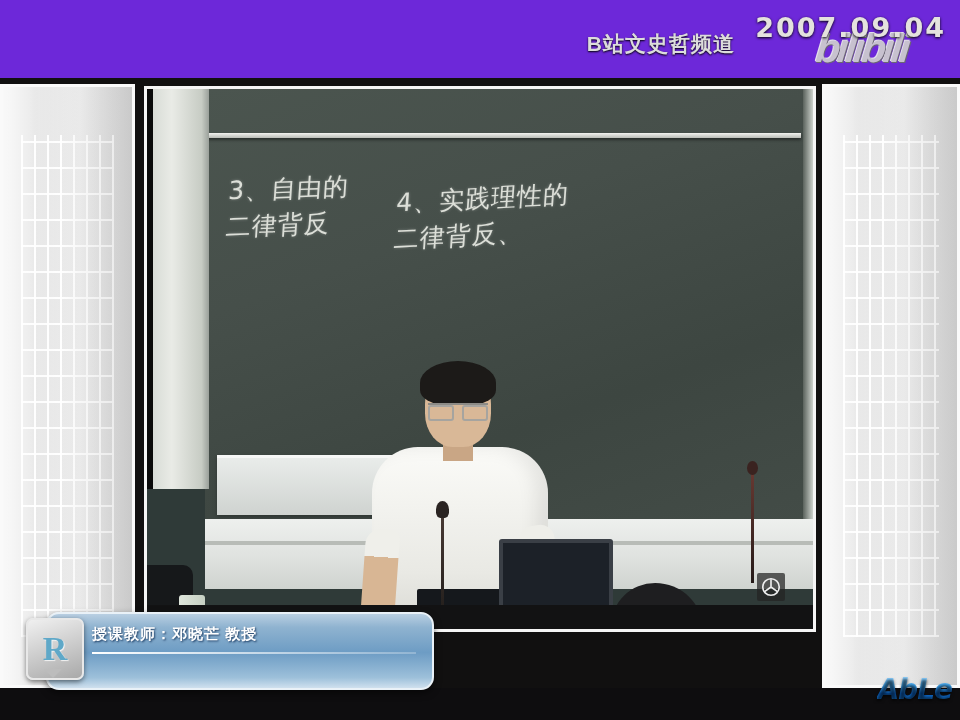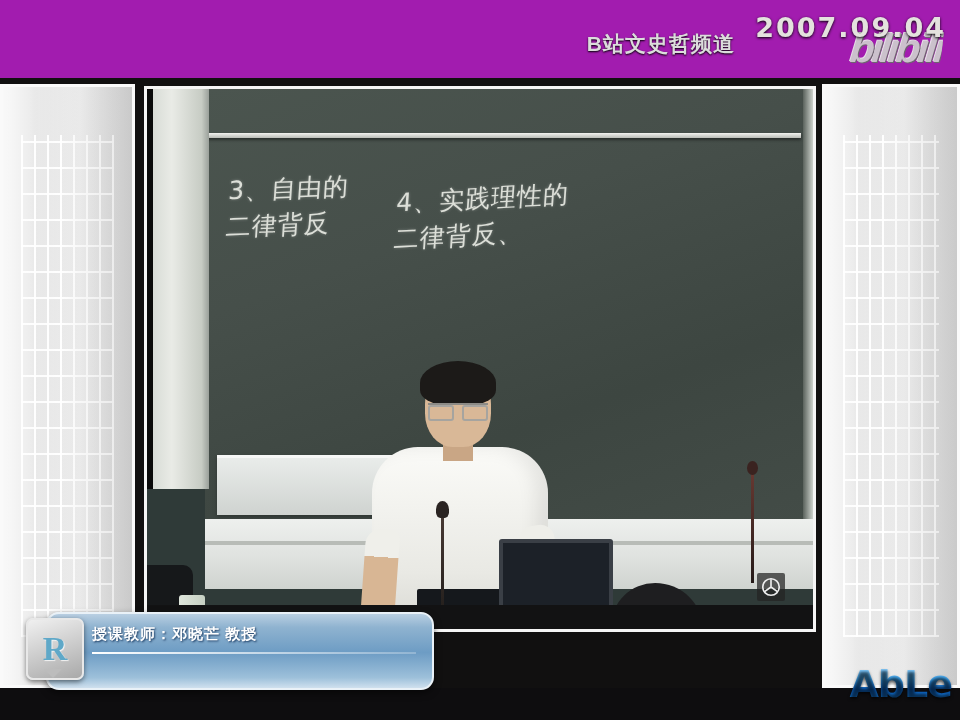--- a/index.html
+++ b/index.html
@@ -7,23 +7,22 @@
     width:960px; height:720px; overflow:hidden;
     background:#000;
     font-family:"Liberation Sans","DejaVu Sans",sans-serif;
   }
 
   #stage { position:relative; width:960px; height:720px; background:#111010; overflow:hidden; }
 
   
   #top-banner {
     position:absolute; left:0; top:0; width:960px; height:78px;
-    background:#a21caf;
+    background:#6d28d9;
     overflow:hidden;
-    text-align:right;
   }
   #banner-title {
     position:absolute; right:225px; top:30px;
     color:#dcdcdc; font-size:21px; font-weight:bold;
     letter-spacing:1px; white-space:nowrap;
     text-shadow:0 1px 2px #000;
   }
   #banner-date {
     position:absolute; right:14px; top:12px;
     color:#e4e2de; font-size:27px; font-weight:bold;
@@ -263,21 +262,21 @@
   }
   #cap-logo:after {
     content:""; position:absolute; left:16px; bottom:-9px;
     width:0; height:0; border:9px solid transparent;
     border-top-color:#bcbcbc;
   }
 
   
   #able-logo {
     position:absolute; right:8px; bottom:14px;
-    font-size:38px; font-weight:bold; 
+    font-size:28px; font-weight:bold; font-style:italic;
     letter-spacing:-1px;
     background:linear-gradient(180deg,#bfe6ff 0%,#3fa9f5 38%,#0a5fc0 62%,#1e8ae0 100%);
     -webkit-background-clip:text; background-clip:text;
     color:transparent;
     text-shadow:0 2px 3px rgba(0,0,0,.6);
     font-family:"DejaVu Sans",sans-serif;
   }
 
   #bottom-strip {
     position:absolute; left:0; bottom:0; width:960px; height:32px; background:#0e0d0f;

